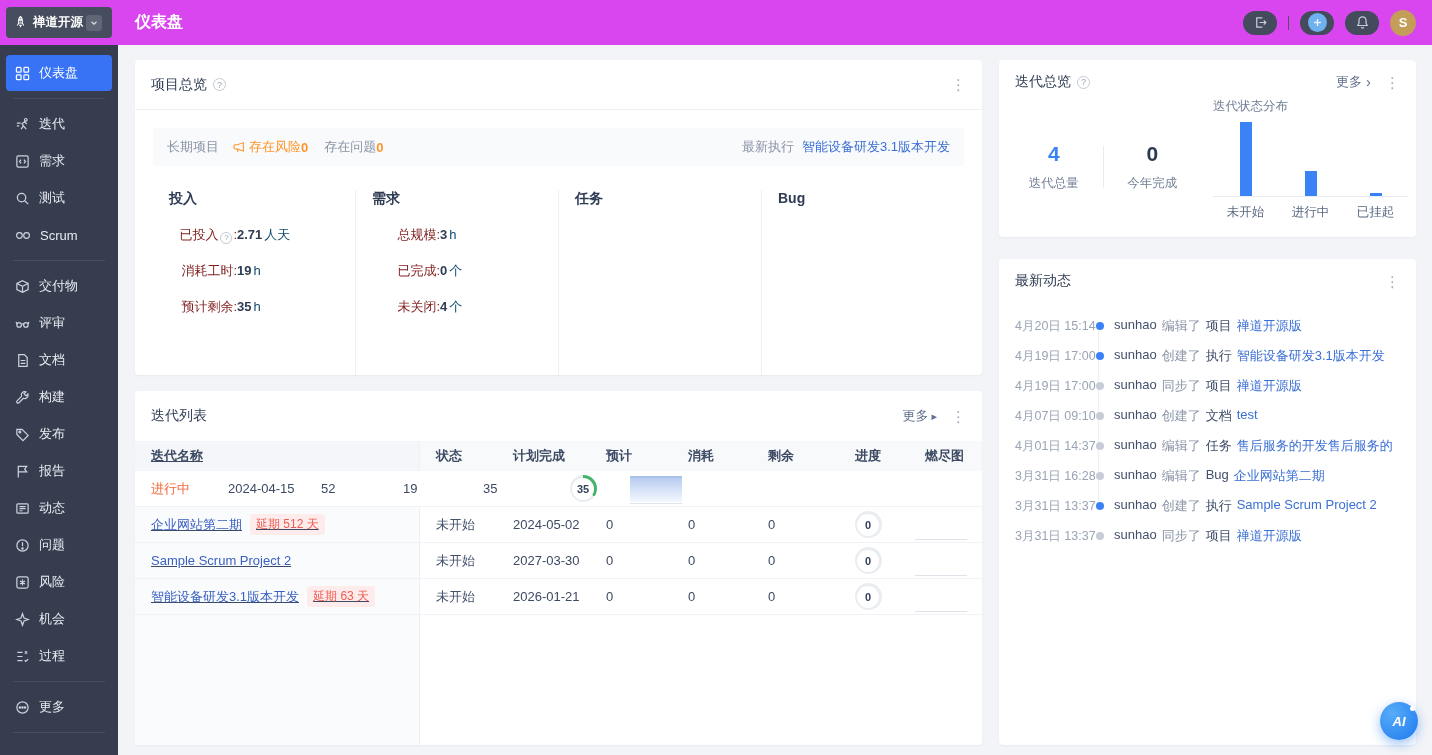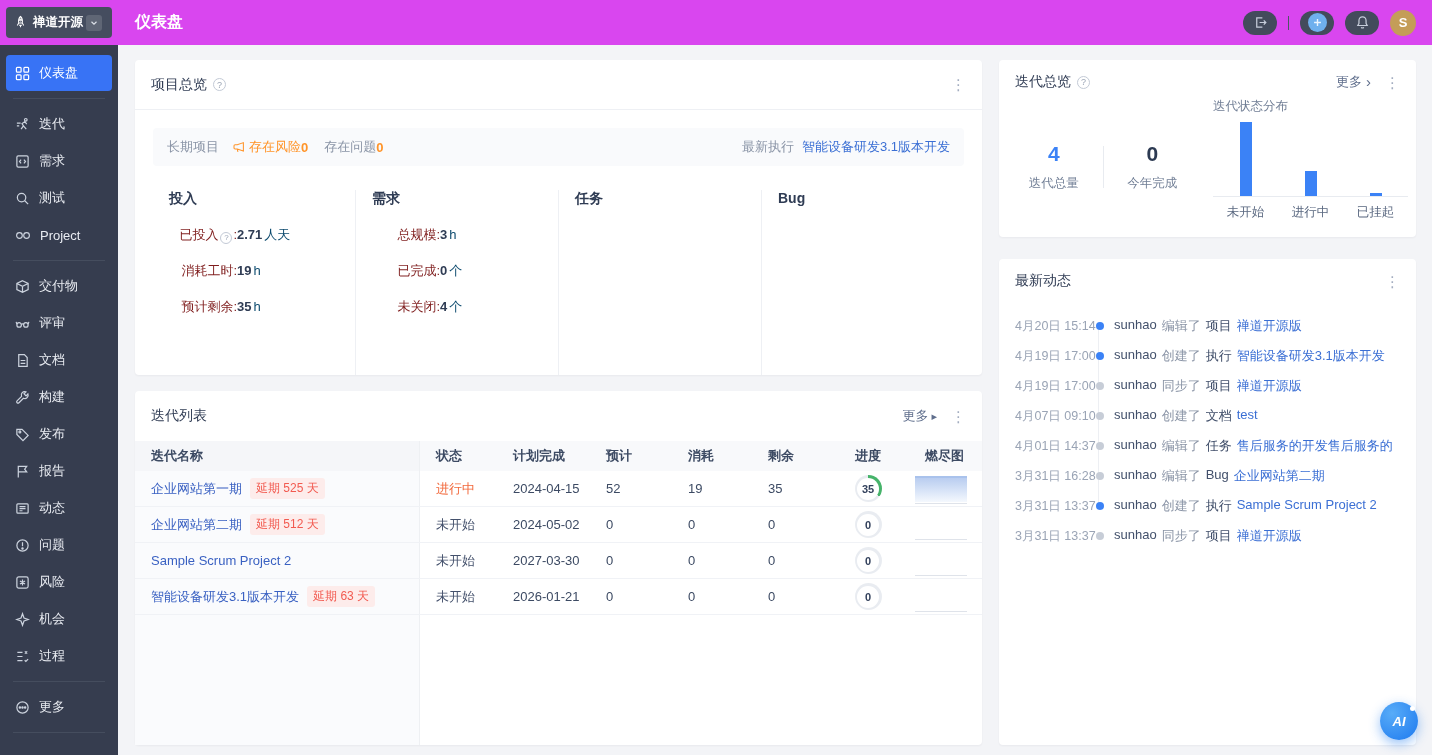--- a/index.html
+++ b/index.html
@@ -78,21 +78,21 @@
   .unit { color:#0c4a6e; margin-left:2px; }
 
   
   .it-list { flex:1; }
   .t-wrap { flex:1; display:flex; flex-direction:column; min-height:0; overflow:hidden; }
   .thead { display:flex; height:30px; align-items:center; background:#f8f9fb;
     font-size:13px; font-weight:700; color:#3c4a63; flex:0 0 auto; }
   .trow { display:flex; height:36px; align-items:center; border-bottom:1px solid #f0f2f6;
     font-size:13px; color:#3c4a63; flex:0 0 auto; cursor:pointer; }
   .td,.th { padding-left:16px; display:flex; align-items:center; overflow:hidden; white-space:nowrap; }
-  .c1{ width:285px; } .c2{ width:77px; } .c3{ width:93px; } .c4{ width:82px; }
+  .c1{ width:285px;text-decoration:underline; } .c2{ width:77px; } .c3{ width:93px; } .c4{ width:82px; }
   .c5{ width:80px; } .c6{ width:83px; } .c7{ width:66px; justify-content:center; padding-left:0; }
   .c8{ flex:1; }
   .name-cell { background:#fafbfd; height:100%; border-right:1px solid #eef0f3; }
   .thead .name-cell { background:#f5f6f9; }
   .it-name { color:#3a61c2; cursor:pointer; overflow:hidden; text-overflow:ellipsis; }
   .badge { background:#fdeceb; color:#f25a50; font-size:12px; padding:2px 6px;
     border-radius:3px; margin-left:8px; flex:0 0 auto; }
   .badge:empty { display:none; }
   .st-doing { color:#f2693c; }
   .st-wait { color:#44516c; }
@@ -223,21 +223,21 @@
       <circle cx="7" cy="7" r="4.5"></circle>
         <path d="M10.4 10.4 L14 14"></path>
     </svg>
     <span>测试</span>
   </div>
   <div class="side-item">
     <svg width="16" height="15" viewBox="0 0 18 16" fill="none" stroke="#ccd3de" stroke-width="1.3">
       <circle cx="5" cy="8" r="3.2"></circle>
         <circle cx="13" cy="8" r="3.2"></circle>
     </svg>
-    <span>Project</span>
+    <span>Scrum</span>
   </div>
   <div class="side-divider"></div>
   <div class="side-item">
     <svg width="15" height="15" viewBox="0 0 16 16" fill="none" stroke="#ccd3de" stroke-width="1.3">
       <path d="M8 1.8 L14 4.8 V11.2 L8 14.2 L2 11.2 V4.8 Z M2 4.8 L8 7.8 L14 4.8 M8 7.8 V14.2"></path>
     </svg>
     <span>交付物</span>
   </div>
   <div class="side-item">
     <svg width="15" height="15" viewBox="0 0 16 16" fill="none" stroke="#ccd3de" stroke-width="1.3">
@@ -410,24 +410,20 @@
           <div class="th c4">预计</div>
           <div class="th c5">消耗</div>
           <div class="th c6">剩余</div>
           <div class="th c7">进度</div>
           <div class="th c8" style="padding-left:24px">燃尽图</div>
         </div>
         <div style="display:contents">
           
         
             <div class="trow">
-              <div class="td c1 name-cell">
-                <a class="it-name">企业网站第一期</a>
-                <span class="badge">延期 525 天</span>
-              </div>
               <div class="td c2">
                 <span class="st st-doing">进行中</span>
               </div>
               <div class="td c3">2024-04-15</div>
               <div class="td c4">52</div>
               <div class="td c5">19</div>
               <div class="td c6">35</div>
               <div class="td c7">
                 <div class="ring" style="--p: 35;">
                   <span class="ring-in">35</span>

